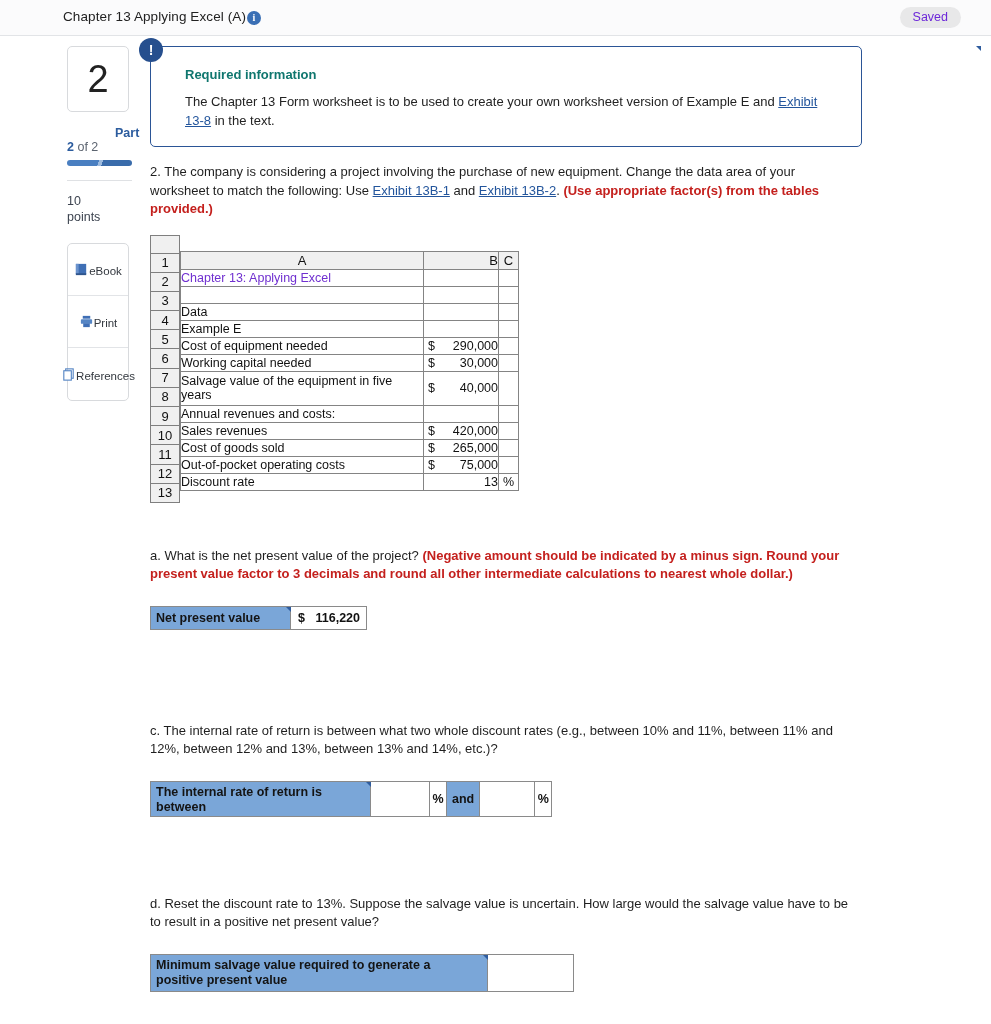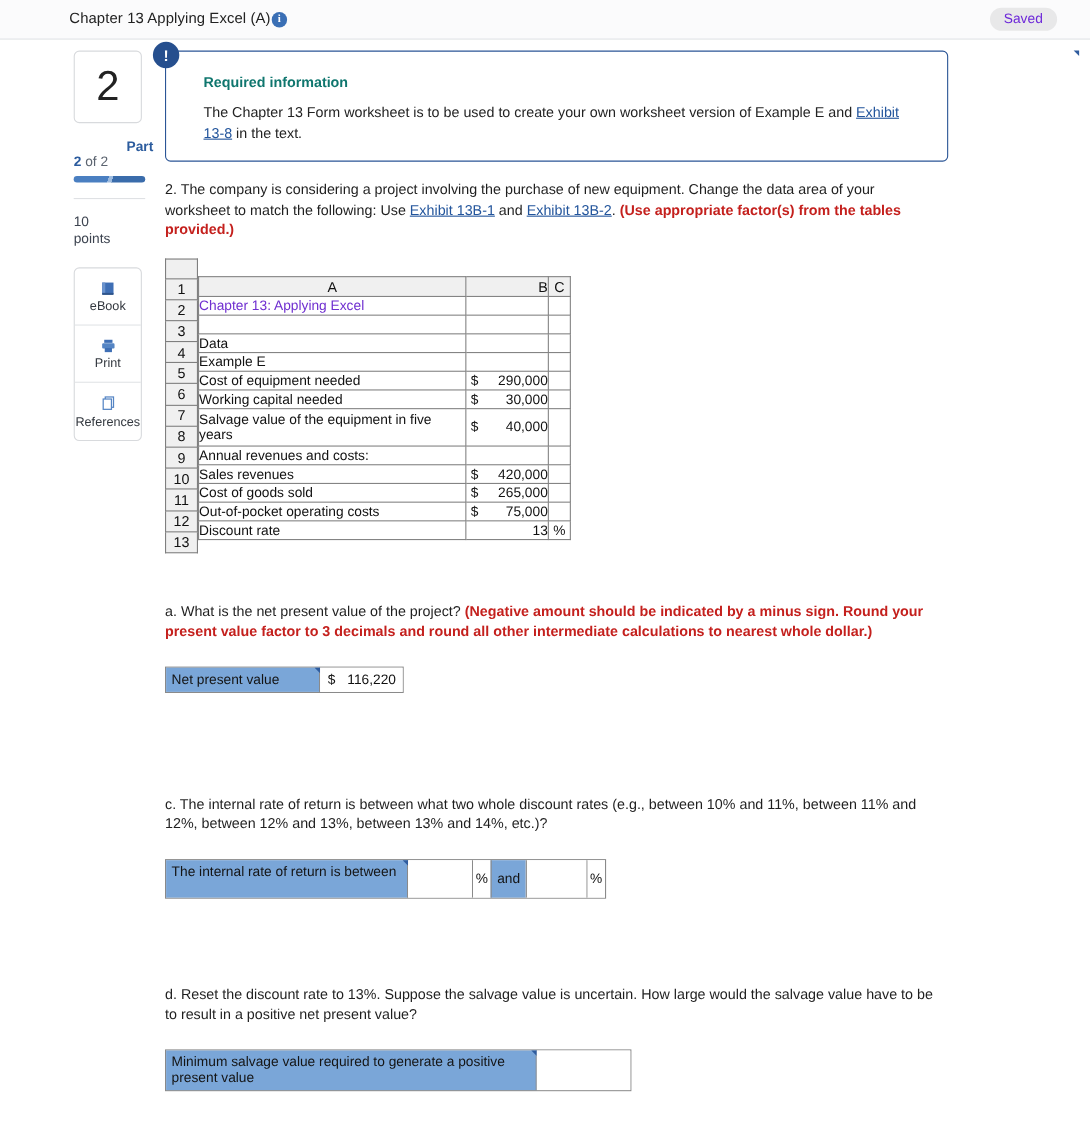--- a/index.html
+++ b/index.html
@@ -97,21 +97,21 @@
     width: 62px;
     border: 1px solid #d8dadd;
     border-radius: 5px;
     background: #fff;
     overflow: visible;
   }
   .tool-btn {
     height: 52px;
     border-bottom: 1px solid #e2e4e7;
     display: flex;
-    flex-direction: column;
+    flex-direction: row;
     align-items: center;
     justify-content: center;
     cursor: pointer;
     position: relative;
   }
   .tool-btn:last-child { border-bottom: none; }
   .tool-btn .label {
     font-size: 11.5px;
     color: #33383f;
     margin-top: 3px;
@@ -203,21 +203,21 @@
     width: 29px; height: 19.2px;
     background: #f0f0f0;
     border: 1px solid #7f7f7f;
     text-align: center;
     font-size: 13px;
     color: #111;
   }
   .numcol td.corner { background: #f0f0f0; height: 18px; }
 
   
-  .ans { margin-top: 22px; display: inline-flex; align-items: stretch; border: 1px solid #8a8a8a; }
+  .ans { margin-top: 22px; display: inline-flex; align-items: stretch; border: 1px solid #8a8a8a; font-weight: bold; }
   .ans-label {
     background: #7aa6d8;
     color: #141414;
     font-size: 12.5px;
     padding: 4px 6px 4px 5px;
     display: flex;
     align-items: center;
     position: relative;
     border-right: 1px solid #8a8a8a;
   }

